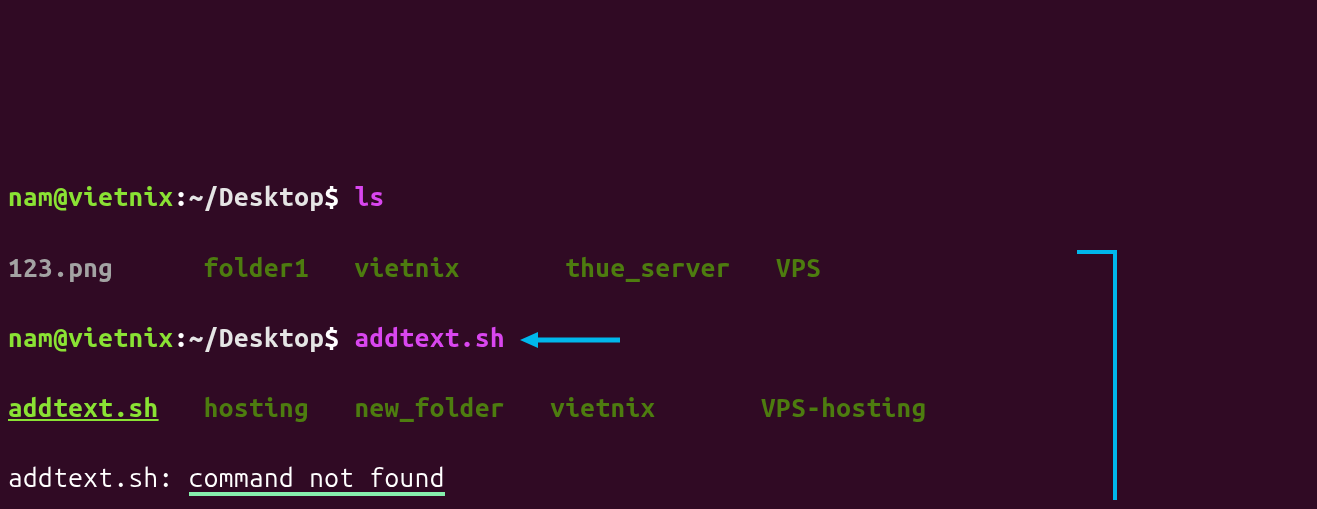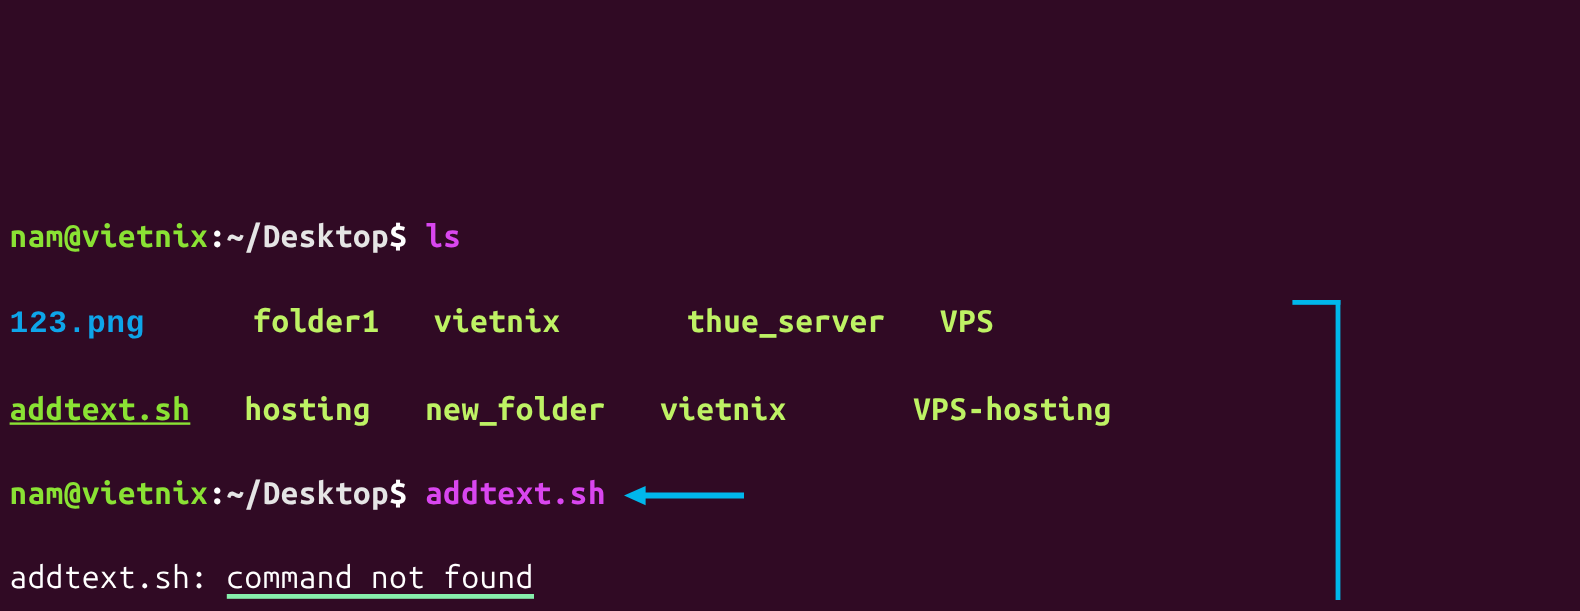--- a/index.html
+++ b/index.html
@@ -16,23 +16,23 @@
     letter-spacing: 0.5px;
     position: relative;
     white-space: pre;
   }
   .prompt-user { color: #8ae234; margin-top: 24px; }
   .prompt-host { color: #8ae234; }
   .prompt-colon { color: #ffffff; }
   .prompt-path { color: #e5e5e5; }
   .prompt-dollar { color: #ffffff; }
   .command { color: #d946ef; }
-  .file-img { color: #0ea5e9; font-family: Liberation Mono, monospace; }
+  .file-img { color: #a3a3a3; }
   .file-exec { color: #8ae234; text-decoration: underline; }
-  .file-dir { color: #bef264; margin-top: 36px; }
+  .file-dir { color: #4d7c0f; margin-top: 36px; }
   .output { color: #ffffff; font-weight: normal; }
   .underline-cyan { border-bottom: 4px solid #86efac; padding-bottom: 0px; }
   .arrow {
     display: inline-block;
     vertical-align: middle;
     position: relative;
   }
   .arrow svg { display: block; }
   .bracket {
     position: absolute;
@@ -45,25 +45,25 @@
   }
 </style>
 </head>
 <body>
 
 
 
 <div>
 <div><span class="prompt-user">nam</span><span class="prompt-user">@</span><span class="prompt-host">vietnix</span><span class="prompt-colon">:</span><span class="prompt-path">~/Desktop</span><span class="prompt-dollar">$</span> <span class="command">ls</span></div>
 <div><span class="file-img">123.png</span>      <span class="file-dir">folder1</span>   <span class="file-dir">vietnix</span>       <span class="file-dir">thue_server</span>   <span class="file-dir">VPS</span></div>
-<div><span class="file-exec">addtext.sh</span>   <span class="file-dir">hosting</span>   <span class="file-dir">new_folder</span>   <span class="file-dir">vietnix</span>       <span class="file-dir">VPS-hosting</span></div>
 <div><span class="prompt-user">nam</span><span class="prompt-user">@</span><span class="prompt-host">vietnix</span><span class="prompt-colon">:</span><span class="prompt-path">~/Desktop</span><span class="prompt-dollar">$</span> <span class="command">addtext.sh</span> <span class="arrow"><svg width="100" height="18">
           <line x1="10" y1="9" x2="100" y2="9" stroke="#00b7eb" stroke-width="5"></line>
           <polygon points="0,9 18,1 18,17" fill="#00b7eb"></polygon>
         </svg></span></div>
+<div><span class="file-exec">addtext.sh</span>   <span class="file-dir">hosting</span>   <span class="file-dir">new_folder</span>   <span class="file-dir">vietnix</span>       <span class="file-dir">VPS-hosting</span></div>
 <div><span class="output">addtext.sh: </span><span class="output underline-cyan">command not found</span></div>
 
 
 
 
 
 
 </div>
 
 <div class="bracket"></div>

